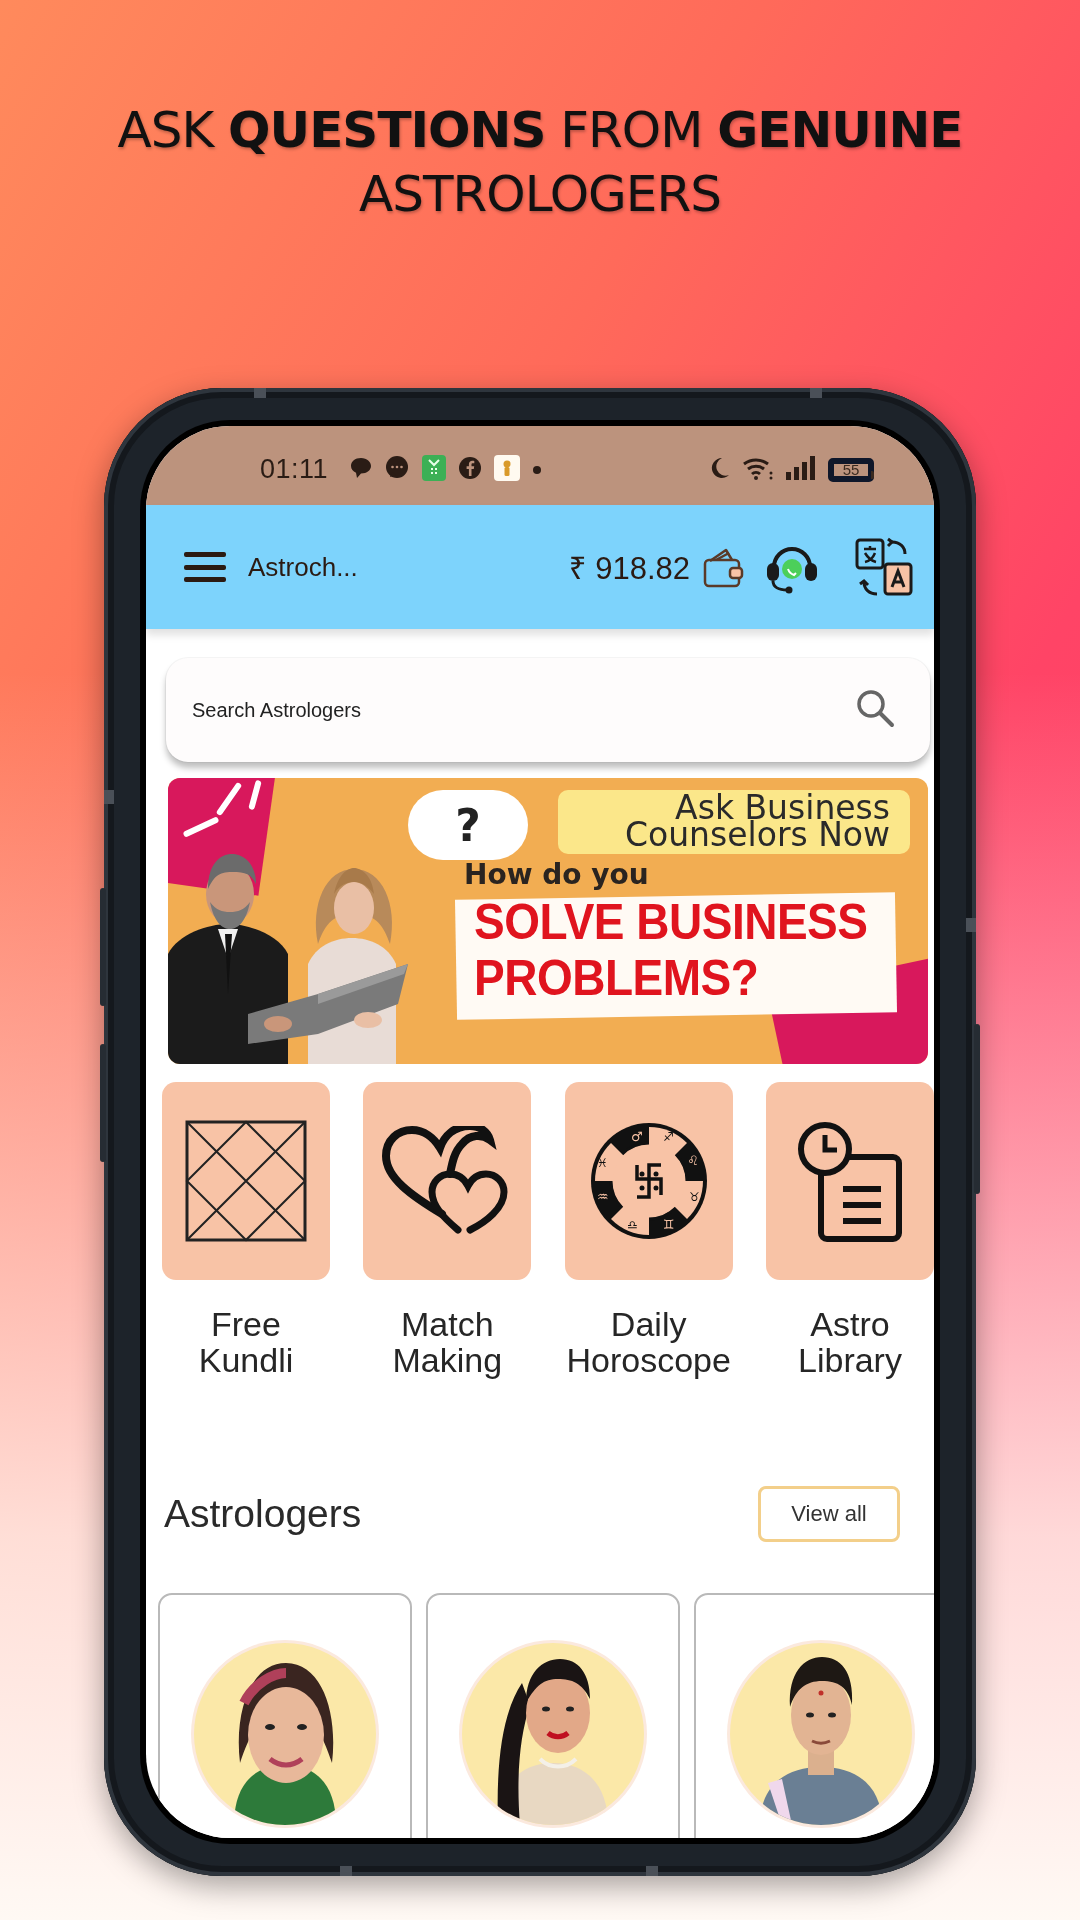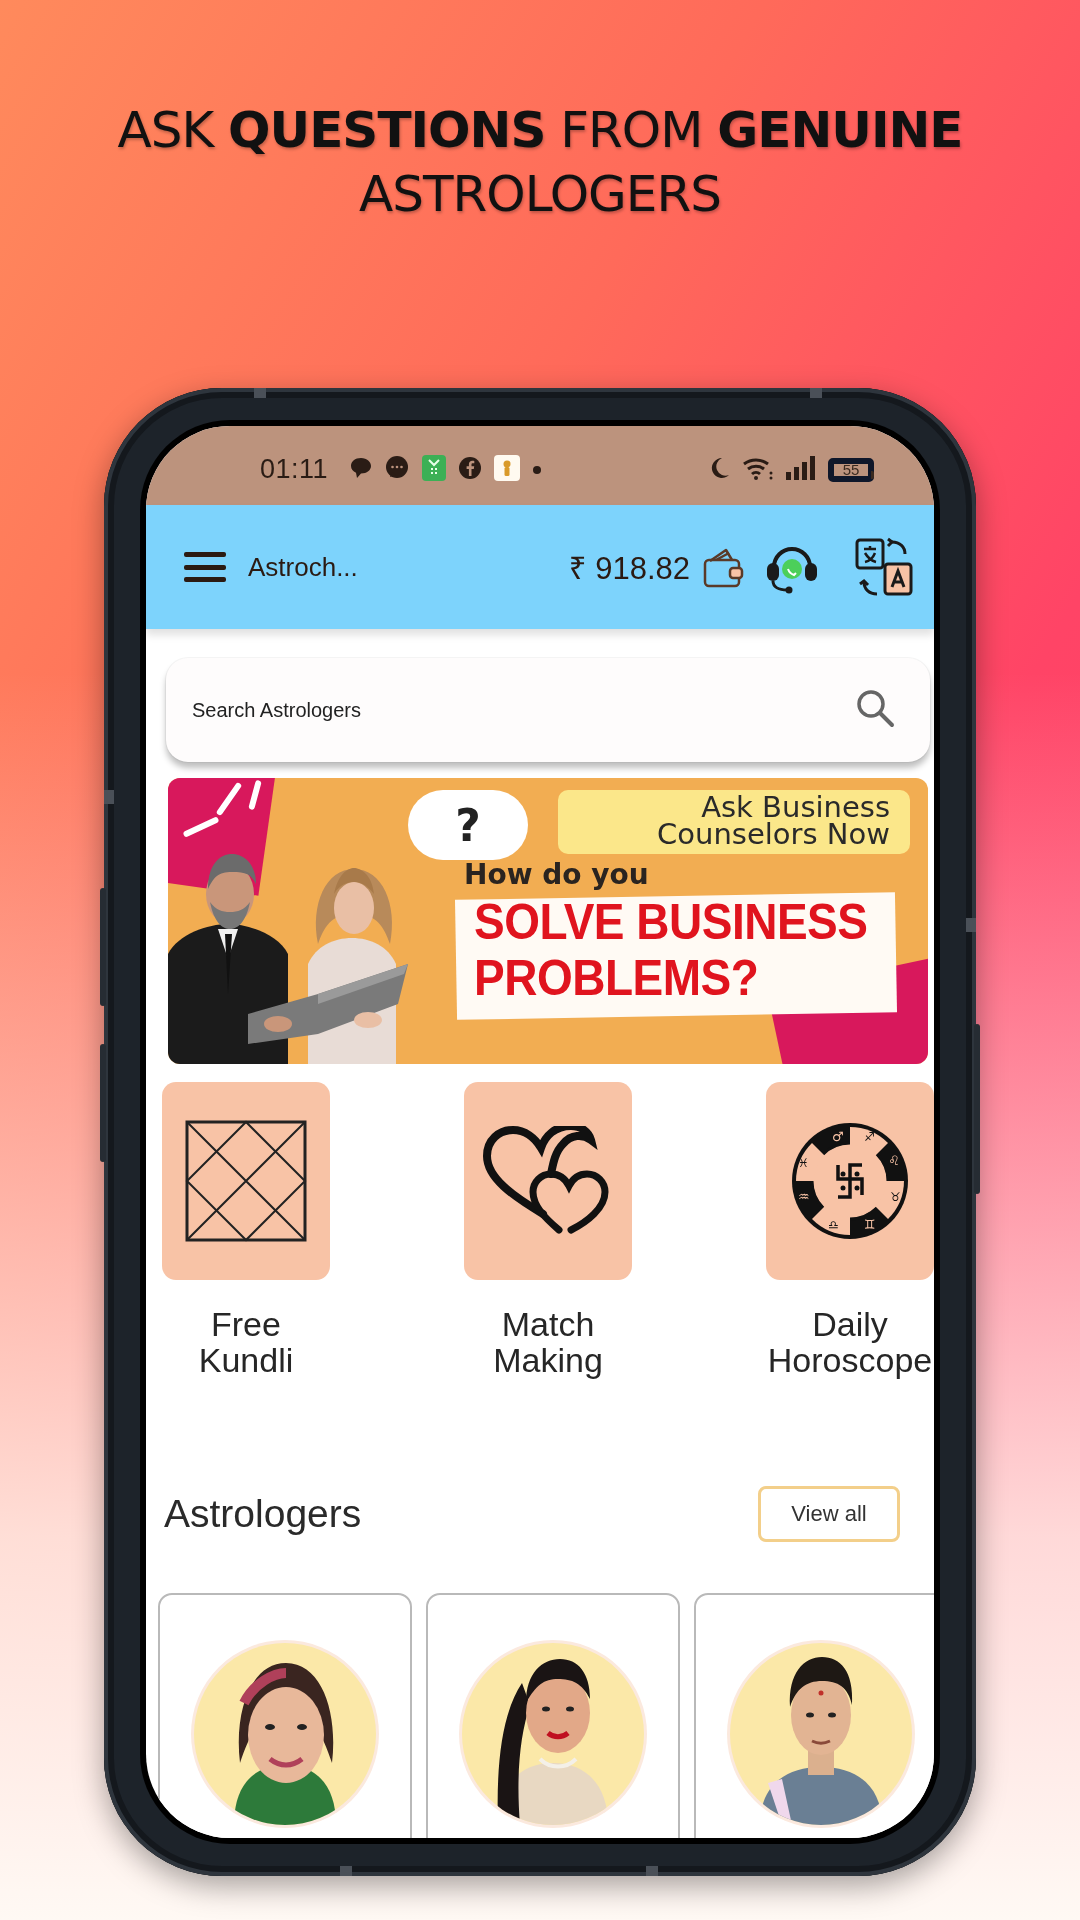--- a/index.html
+++ b/index.html
@@ -97,21 +97,21 @@
   .banner .cloud {
     position: absolute; left: 240px; top: 12px; width: 120px; height: 70px;
     background: #fff; border-radius: 40px;
     display: flex; align-items: center; justify-content: center;
     font-family: "DejaVu Sans", sans-serif; font-weight: bold; font-size: 44px; color: #222;
   }
   .banner .ask-box {
     position: absolute; left: 390px; top: 12px; width: 352px; height: 64px;
     background: #fbe78a; border-radius: 10px;
     text-align: right; padding: 4px 20px 0 0;
-    font-family: "DejaVu Sans", sans-serif; font-size: 29px; line-height: 27px; color: #2a2a2a;
+    font-family: "DejaVu Sans", sans-serif; font-size: 33px; line-height: 27px; color: #2a2a2a;
   }
   .banner .how {
     position: absolute; left: 296px; top: 80px;
     font-family: "DejaVu Sans", sans-serif; font-weight: bold; font-size: 28px; color: #2a2420;
   }
   .banner .solve-box {
     position: absolute; left: 288px; top: 118px; width: 440px; height: 120px;
     background: #fffaf4; transform: rotate(-1deg);
   }
   .banner .solve {
@@ -398,20 +398,34 @@
               <text x="40" y="110" font-size="12" fill="#111" font-family="DejaVu Sans, sans-serif">♎</text>
               <text x="10" y="82" font-size="13" fill="#f8c3a6" font-family="DejaVu Sans, sans-serif">♒</text>
               <text x="10" y="48" font-size="12" fill="#111" font-family="DejaVu Sans, sans-serif">♓</text>
             </svg>
           </div>
           <div class="label">
             <div>Daily</div>
               <div>Horoscope</div>
           </div>
         </div>
+        <div class="service">
+          <div class="tile">
+            <svg width="110" height="124" viewBox="0 0 110 124">
+              <rect x="26" y="38" width="78" height="82" rx="6" fill="none" stroke="#111" stroke-width="6"></rect>
+              <circle cx="30" cy="30" r="24" fill="#f8c3a6" stroke="#111" stroke-width="6"></circle>
+              <path d="M30 16v15h12" stroke="#111" stroke-width="5" fill="none"></path>
+              <path d="M48 70h38M48 86h38M48 102h38" stroke="#111" stroke-width="6"></path>
+            </svg>
+          </div>
+          <div class="label">
+            <div>Astro</div>
+              <div>Library</div>
+          </div>
+        </div>
       </div>
 
       <div class="section-head">
         <span class="section-title">Astrologers</span>
         <button class="view-all">View all</button>
       </div>
 
       <div class="cards">
         <div class="card">
           <div class="avatar">

